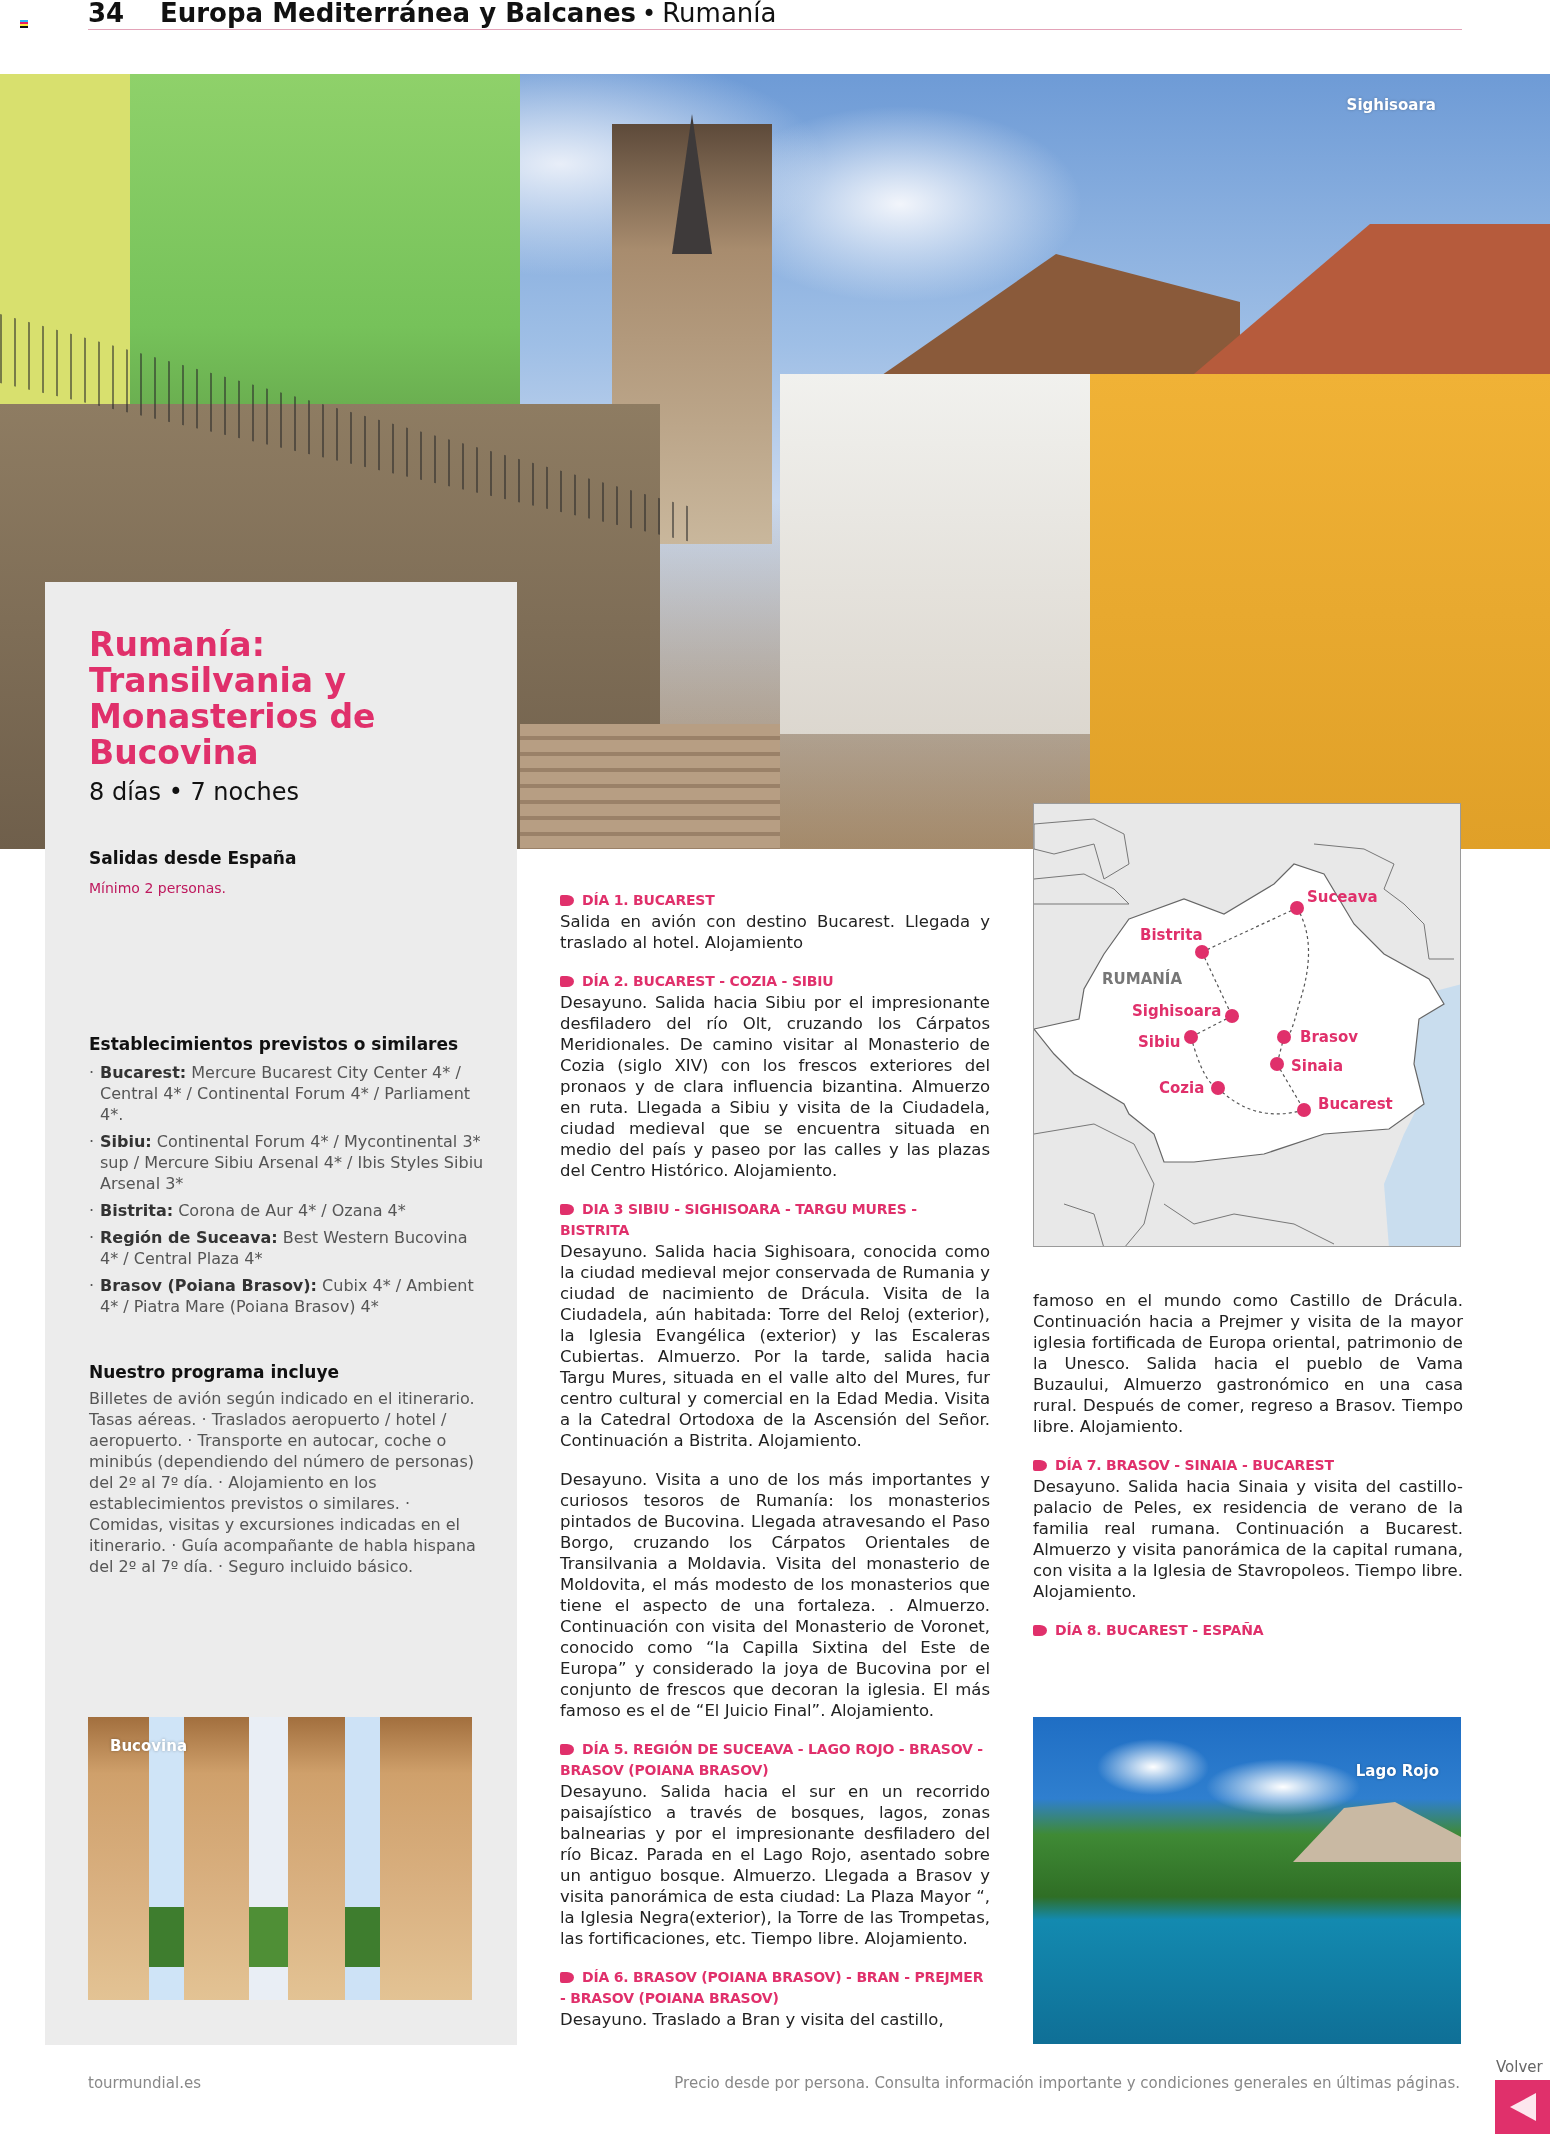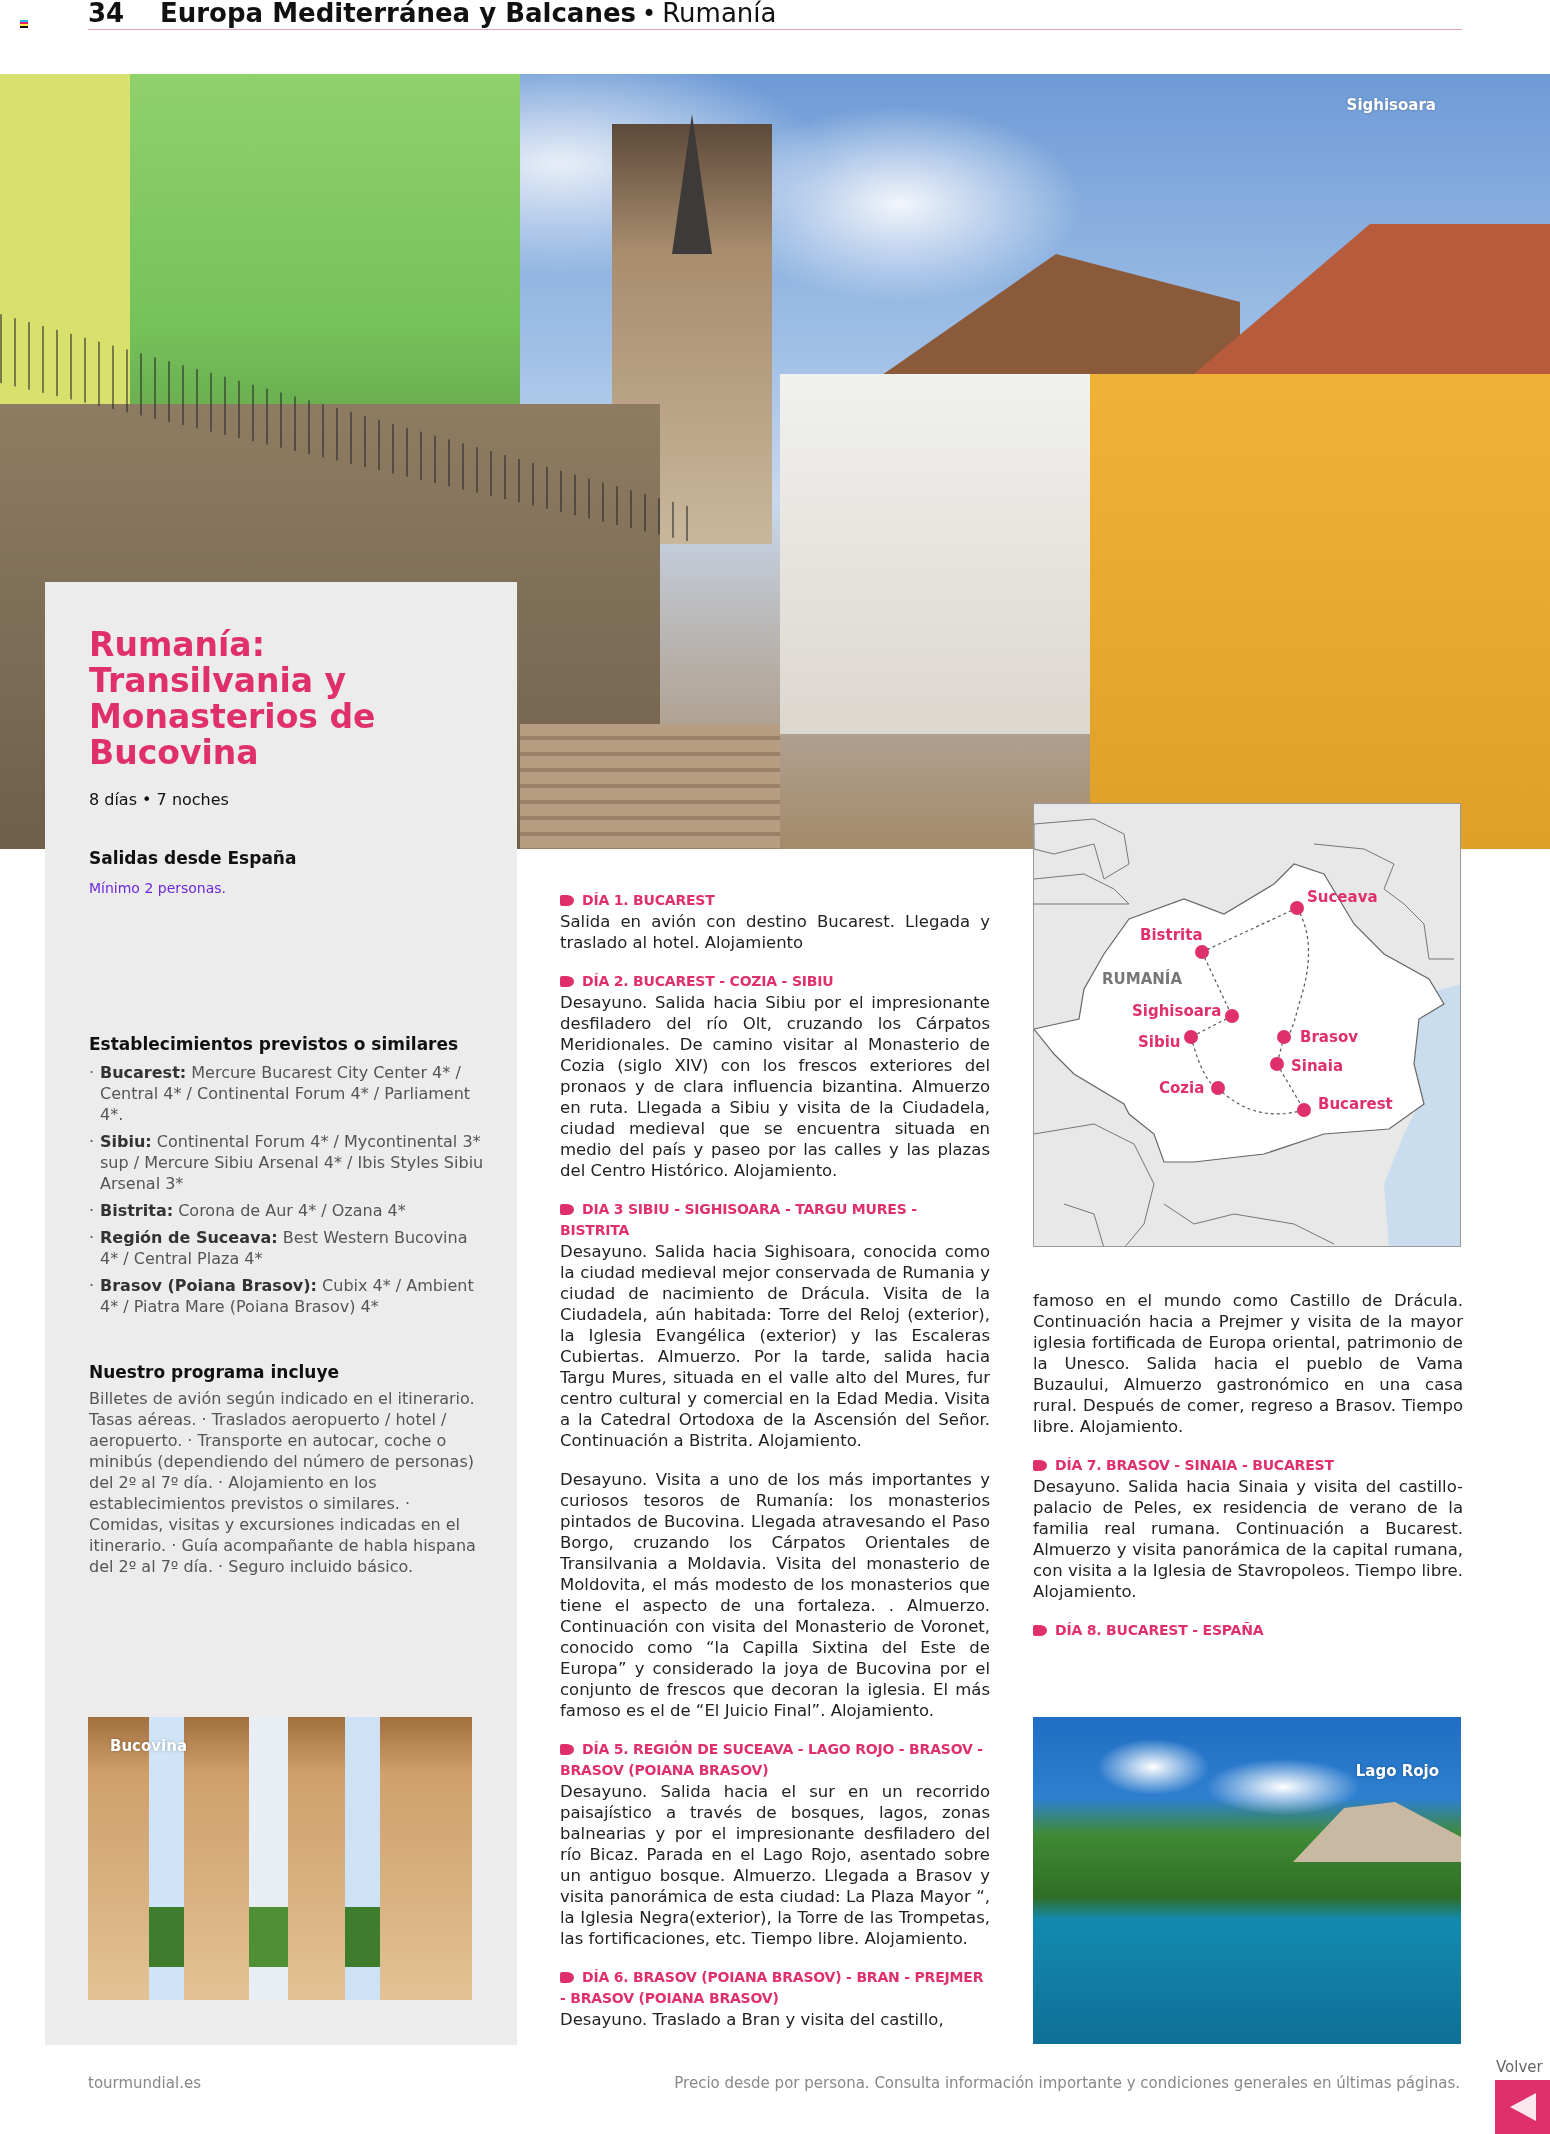--- a/index.html
+++ b/index.html
@@ -32,26 +32,26 @@
   .hero .roof-brown { position: absolute; left: 780px; top: 180px; width: 460px; height: 160px; background: #8a5a3a; clip-path: polygon(10% 100%, 60% 0, 100% 30%, 100% 100%); }
   .hero .b-orange { position: absolute; left: 1090px; top: 300px; width: 460px; height: 475px; background: linear-gradient(180deg, #f0b236 0%, #e0a028 100%); }
   .hero .roof-red { position: absolute; left: 1100px; top: 150px; width: 450px; height: 230px; background: #b65b3c; clip-path: polygon(0 100%, 60% 0, 100% 0, 100% 100%); }
   .hero .stairs { position: absolute; left: 520px; top: 650px; width: 260px; height: 125px; background: repeating-linear-gradient(180deg, #b79e83 0 12px, #9a8168 12px 16px); }
   .hero .rail { position: absolute; left: 0; top: 240px; width: 700px; height: 230px; background: repeating-linear-gradient(90deg, rgba(40,40,40,0.55) 0 2px, transparent 2px 14px); clip-path: polygon(0 0, 100% 85%, 100% 100%, 0 30%); }
   .hero-caption { position: absolute; right: 114px; top: 22px; color: #fff; font-weight: bold; font-size: 15px; text-shadow: 0 0 3px rgba(0,0,0,0.25); }
 
   
   .info-panel { position: absolute; left: 45px; top: 582px; width: 472px; height: 1463px; background: #ececec; }
   .trip-title { position: absolute; left: 44px; top: 45px; width: 400px; color: #e0306b; font-weight: bold; font-size: 33px; line-height: 36px; }
-  .trip-duration { position: absolute; left: 44px; top: 208px; font-size: 16px; color: #111; }
+  .trip-duration { position: absolute; left: 44px; top: 196px; font-size: 24px; color: #111; }
   .panel-h { font-weight: bold; font-size: 17px; color: #111; }
   .panel-text { font-size: 16px; line-height: 21px; color: #555; }
   .salidas { position: absolute; left: 44px; top: 266px; width: 400px; }
   .salidas .panel-h { margin-bottom: 8px; }
-  .min-persons { margin-top: 12px; font-size: 14px; color: #6d28d9; }
+  .min-persons { margin-top: 12px; font-size: 14px; color: #be185d; }
   .hotels { position: absolute; left: 44px; top: 452px; width: 400px; }
   .hotels .panel-h { margin-bottom: 8px; }
   .hotel-item { display: flex; margin-bottom: 6px; }
   .hotel-item .bullet { width: 11px; flex: none; color: #555; font-size: 16px; line-height: 21px; }
   .hotel-item .hotel-body { font-size: 16px; line-height: 21px; color: #555; }
   .hotel-item .hotel-city { font-weight: bold; color: #333; }
   .program { position: absolute; left: 44px; top: 780px; width: 400px; }
   .program .panel-h { margin-bottom: 6px; }
   .price-row { position: absolute; left: 44px; top: 1060px; width: 384px; height: 36px; border-bottom: 1px solid #bfbfbf; display: flex; justify-content: flex-end; align-items: baseline; gap: 6px; }
   .price-from { font-size: 15px; color: #333; }

